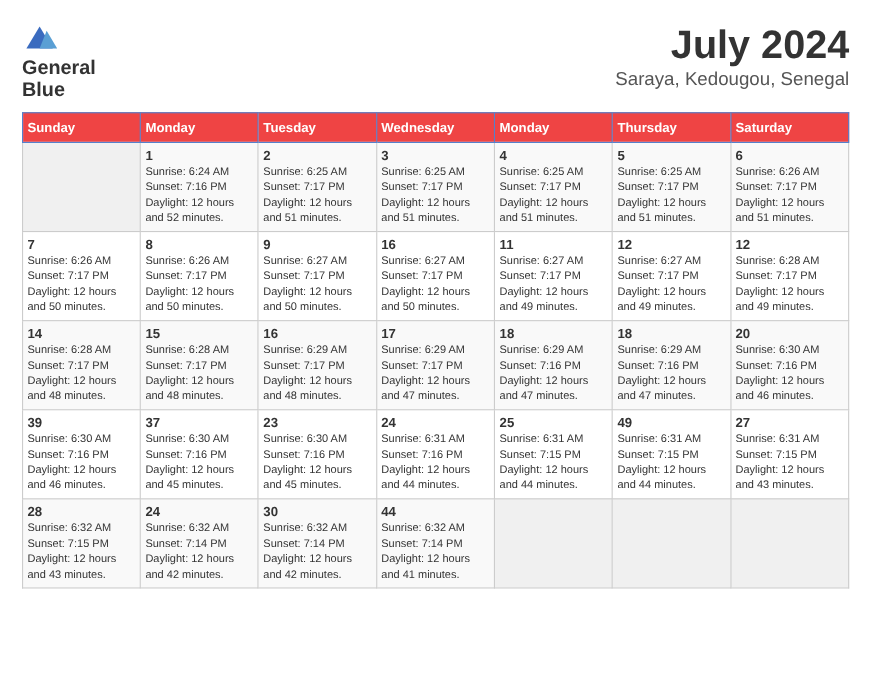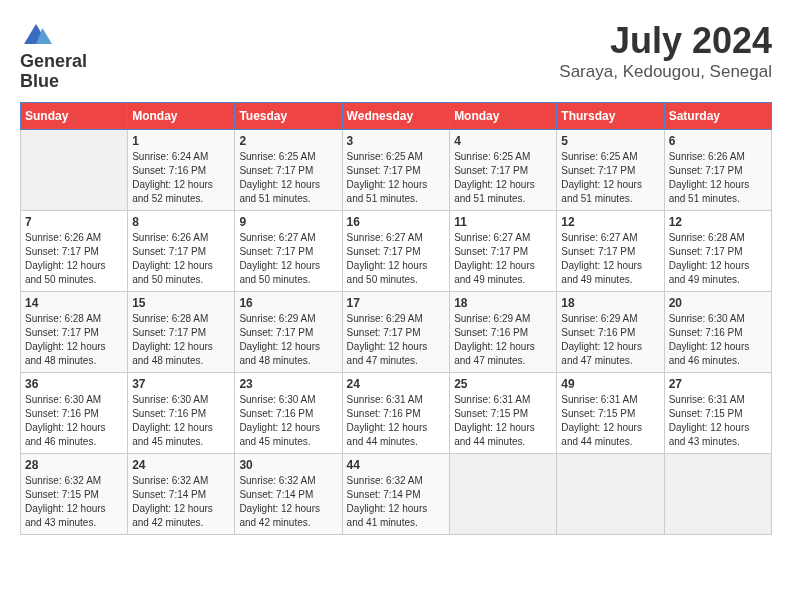--- a/index.html
+++ b/index.html
@@ -202,21 +202,21 @@
           <div class="day-number">18</div>
           <div class="day-info">Sunrise: 6:29 AM<br>Sunset: 7:16 PM<br>Daylight: 12 hours and 47 minutes.</div>
         </td>
         <td>
           <div class="day-number">20</div>
           <div class="day-info">Sunrise: 6:30 AM<br>Sunset: 7:16 PM<br>Daylight: 12 hours and 46 minutes.</div>
         </td>
       </tr>
       <tr>
         <td>
-          <div class="day-number">36</div>
+          <div class="day-number">39</div>
           <div class="day-info">Sunrise: 6:30 AM<br>Sunset: 7:16 PM<br>Daylight: 12 hours and 46 minutes.</div>
         </td>
         <td>
           <div class="day-number">37</div>
           <div class="day-info">Sunrise: 6:30 AM<br>Sunset: 7:16 PM<br>Daylight: 12 hours and 45 minutes.</div>
         </td>
         <td>
           <div class="day-number">23</div>
           <div class="day-info">Sunrise: 6:30 AM<br>Sunset: 7:16 PM<br>Daylight: 12 hours and 45 minutes.</div>
         </td>

